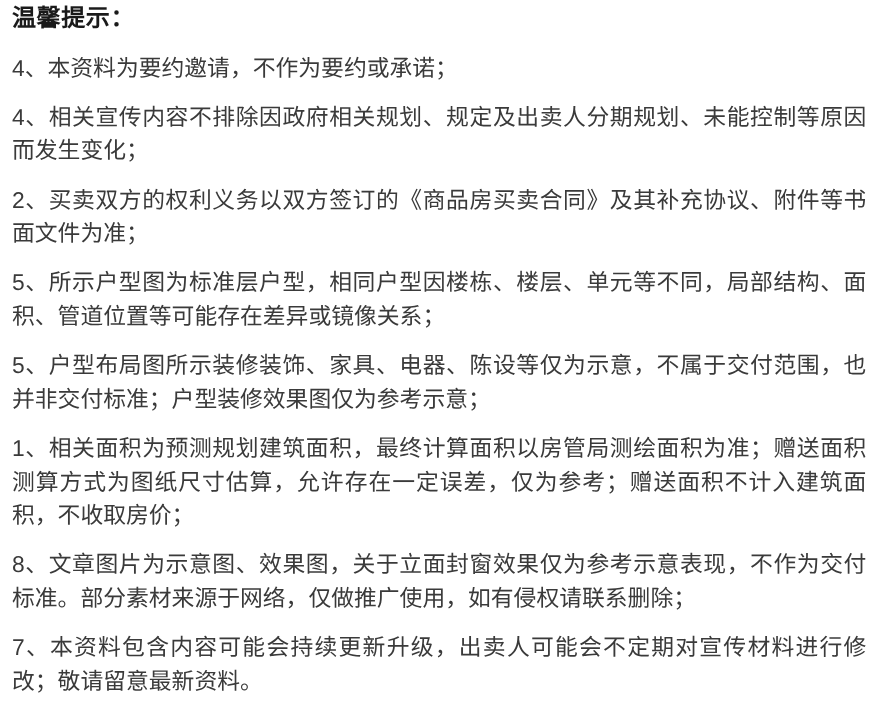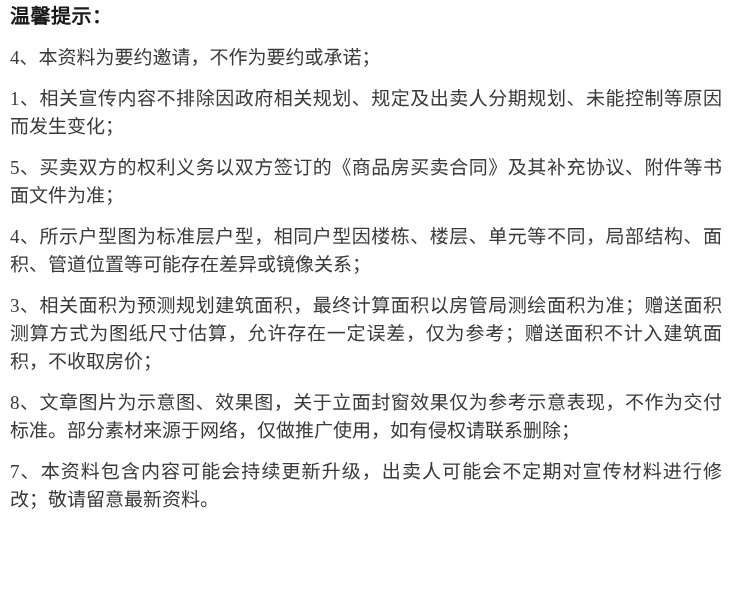--- a/index.html
+++ b/index.html
@@ -10,21 +10,20 @@
   body {
     width: 740px;
     height: 598px;
     overflow: hidden;
     font-family: "Liberation Sans", "DejaVu Sans", sans-serif;
   }
   .notice {
     box-sizing: border-box;
     width: 684px;
     padding: 2px 10px 0 10px;
-    font-family: Liberation Serif, serif;
   }
   .notice-title {
     font-size: 20px;
     font-weight: 700;
     line-height: 28px;
     color: #1a1a1a;
     margin: 0 0 14px 0;
     letter-spacing: 0.5px;
   }
   .notice-item {
@@ -40,25 +39,26 @@
   }
 </style>
 </head>
 <body>
 
 <div class="notice">
   <h2 class="notice-title">温馨提示：</h2>
 
   <p class="notice-item">4、本资料为要约邀请，不作为要约或承诺；</p>
 
-  <p class="notice-item">1、相关宣传内容不排除因政府相关规划、规定及出卖人分期规划、未能控制等原因而发生变化；</p>
+  <p class="notice-item">4、相关宣传内容不排除因政府相关规划、规定及出卖人分期规划、未能控制等原因而发生变化；</p>
 
-  <p class="notice-item">5、买卖双方的权利义务以双方签订的《商品房买卖合同》及其补充协议、附件等书面文件为准；</p>
+  <p class="notice-item">2、买卖双方的权利义务以双方签订的《商品房买卖合同》及其补充协议、附件等书面文件为准；</p>
 
-  <p class="notice-item">4、所示户型图为标准层户型，相同户型因楼栋、楼层、单元等不同，局部结构、面积、管道位置等可能存在差异或镜像关系；</p>
+  <p class="notice-item">5、所示户型图为标准层户型，相同户型因楼栋、楼层、单元等不同，局部结构、面积、管道位置等可能存在差异或镜像关系；</p>
 
+  <p class="notice-item">5、户型布局图所示装修装饰、家具、电器、陈设等仅为示意，不属于交付范围，也并非交付标准；户型装修效果图仅为参考示意；</p>
 
-  <p class="notice-item">3、相关面积为预测规划建筑面积，最终计算面积以房管局测绘面积为准；赠送面积测算方式为图纸尺寸估算，允许存在一定误差，仅为参考；赠送面积不计入建筑面积，不收取房价；</p>
+  <p class="notice-item">1、相关面积为预测规划建筑面积，最终计算面积以房管局测绘面积为准；赠送面积测算方式为图纸尺寸估算，允许存在一定误差，仅为参考；赠送面积不计入建筑面积，不收取房价；</p>
 
   <p class="notice-item">8、文章图片为示意图、效果图，关于立面封窗效果仅为参考示意表现，不作为交付标准。部分素材来源于网络，仅做推广使用，如有侵权请联系删除；</p>
 
   <p class="notice-item">7、本资料包含内容可能会持续更新升级，出卖人可能会不定期对宣传材料进行修改；敬请留意最新资料。</p>
 </div>
 
 </body></html>

